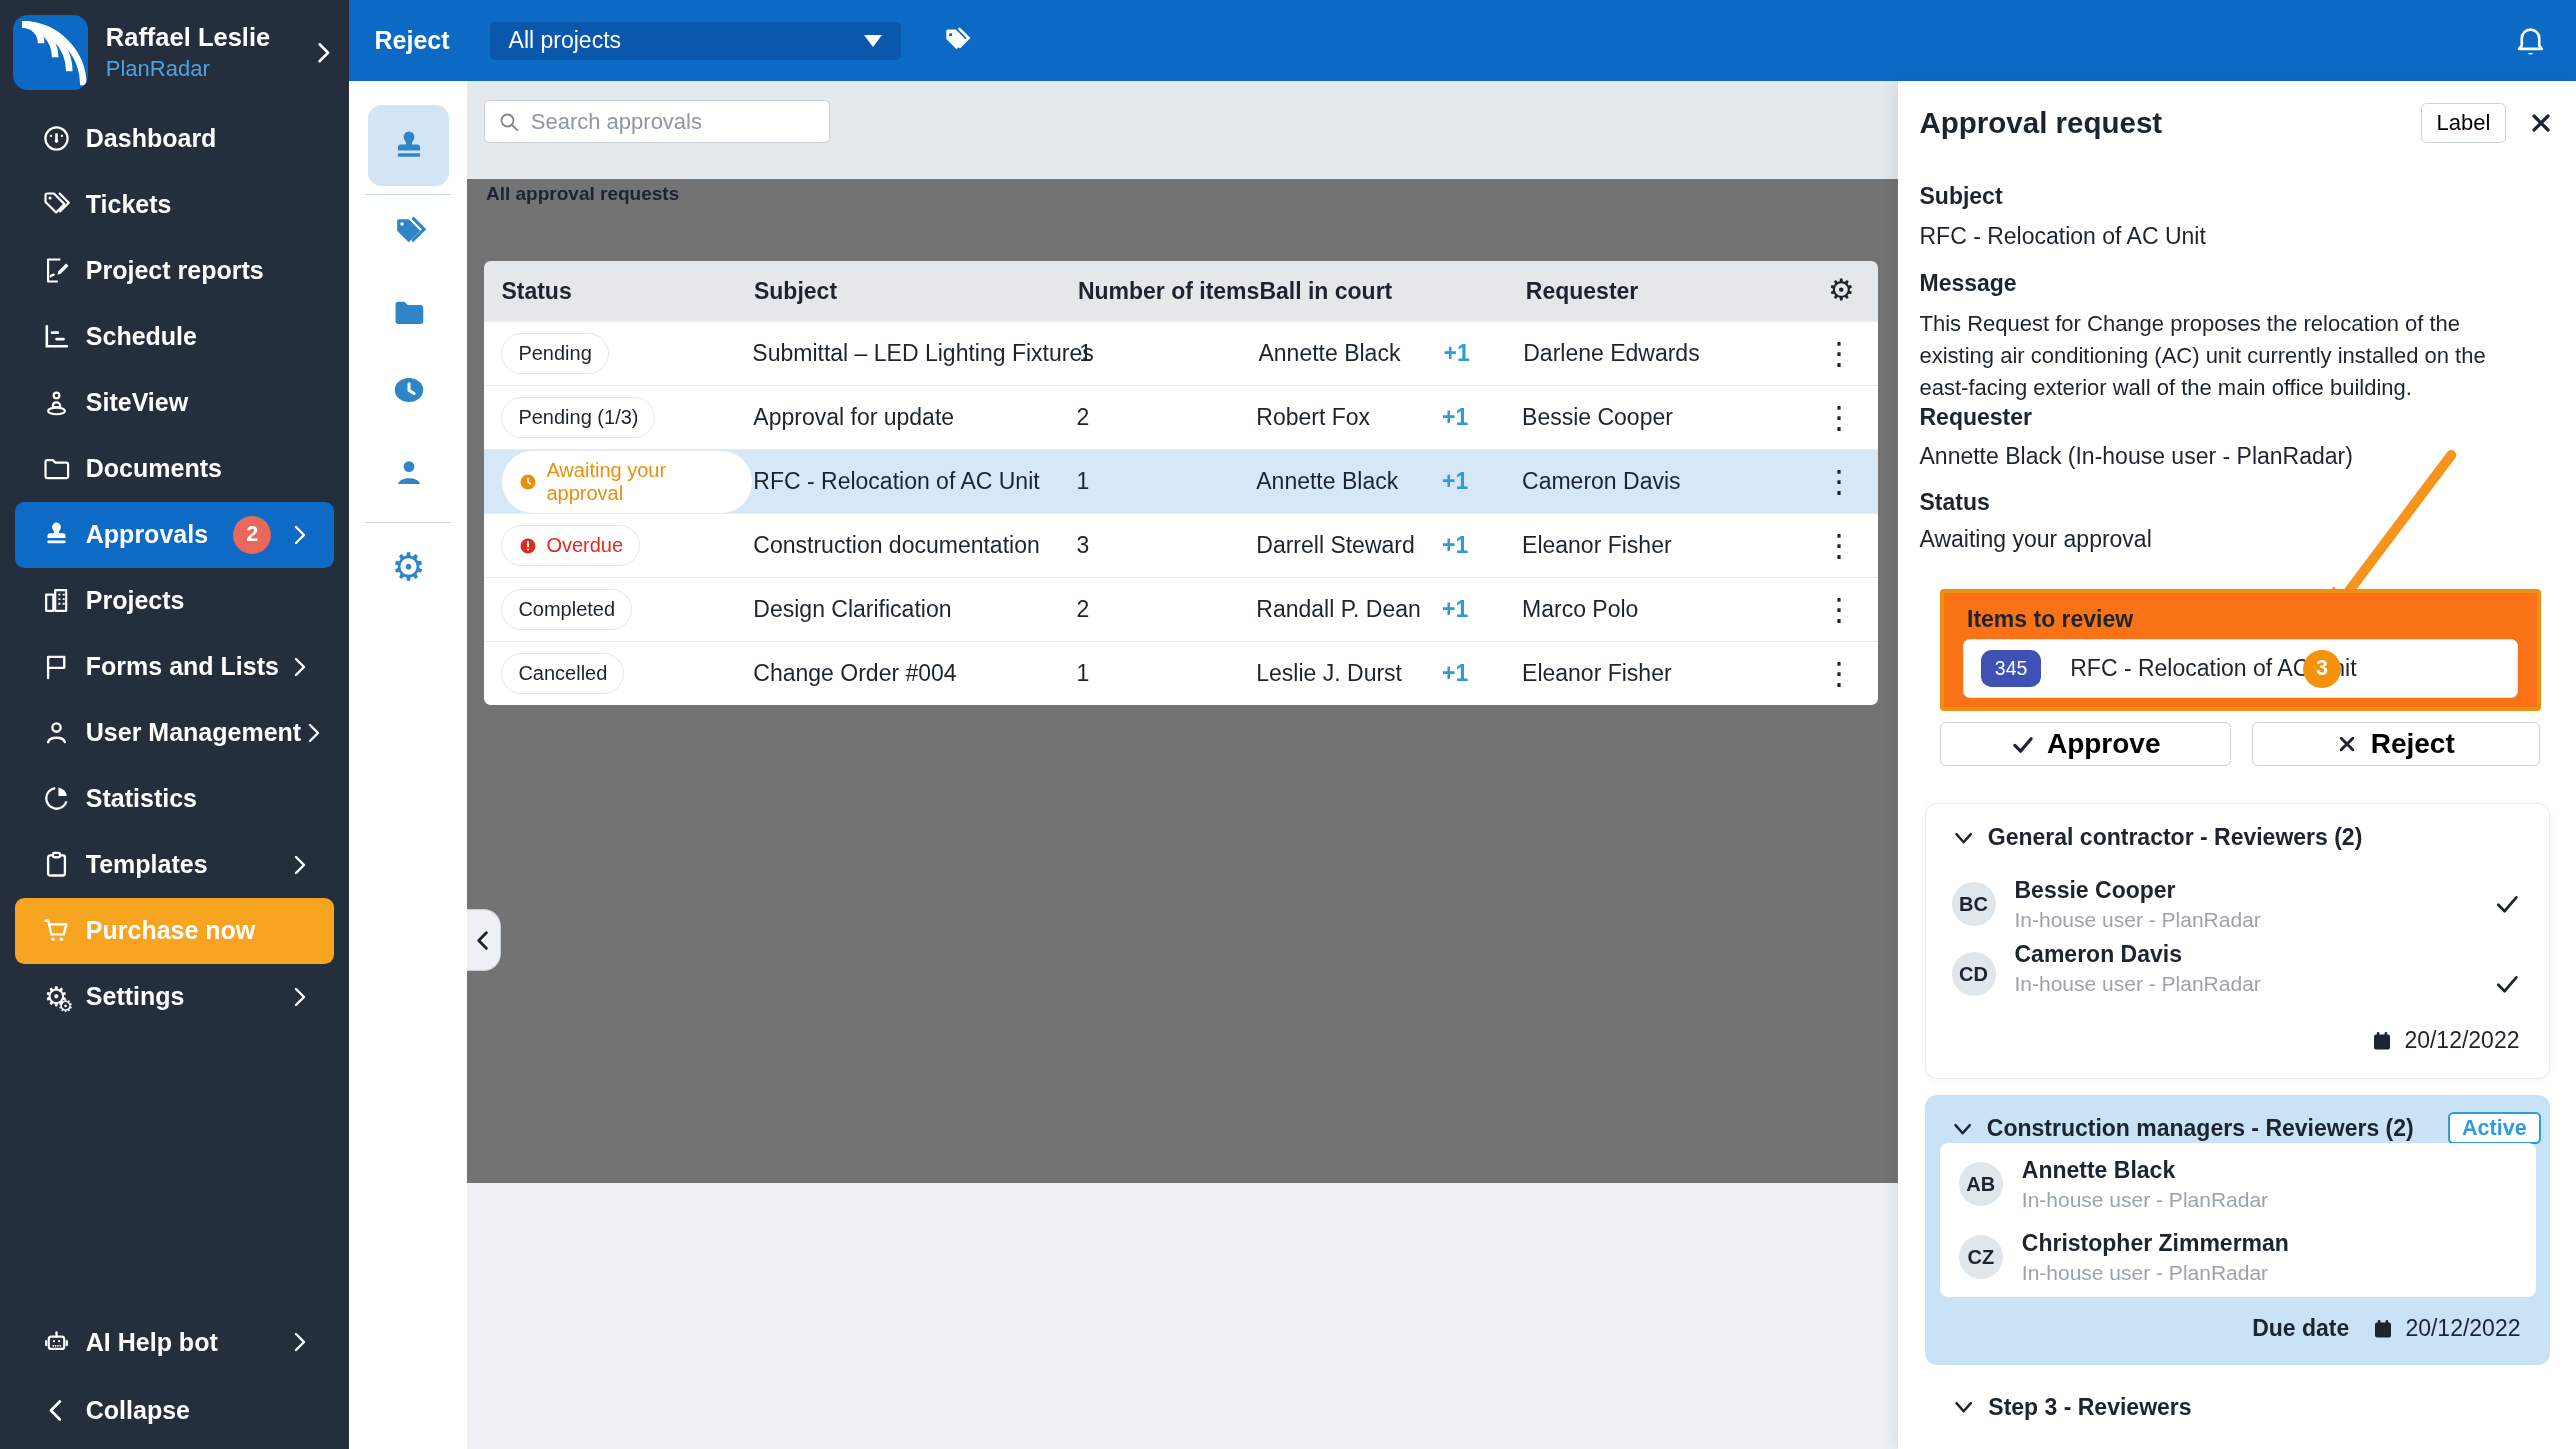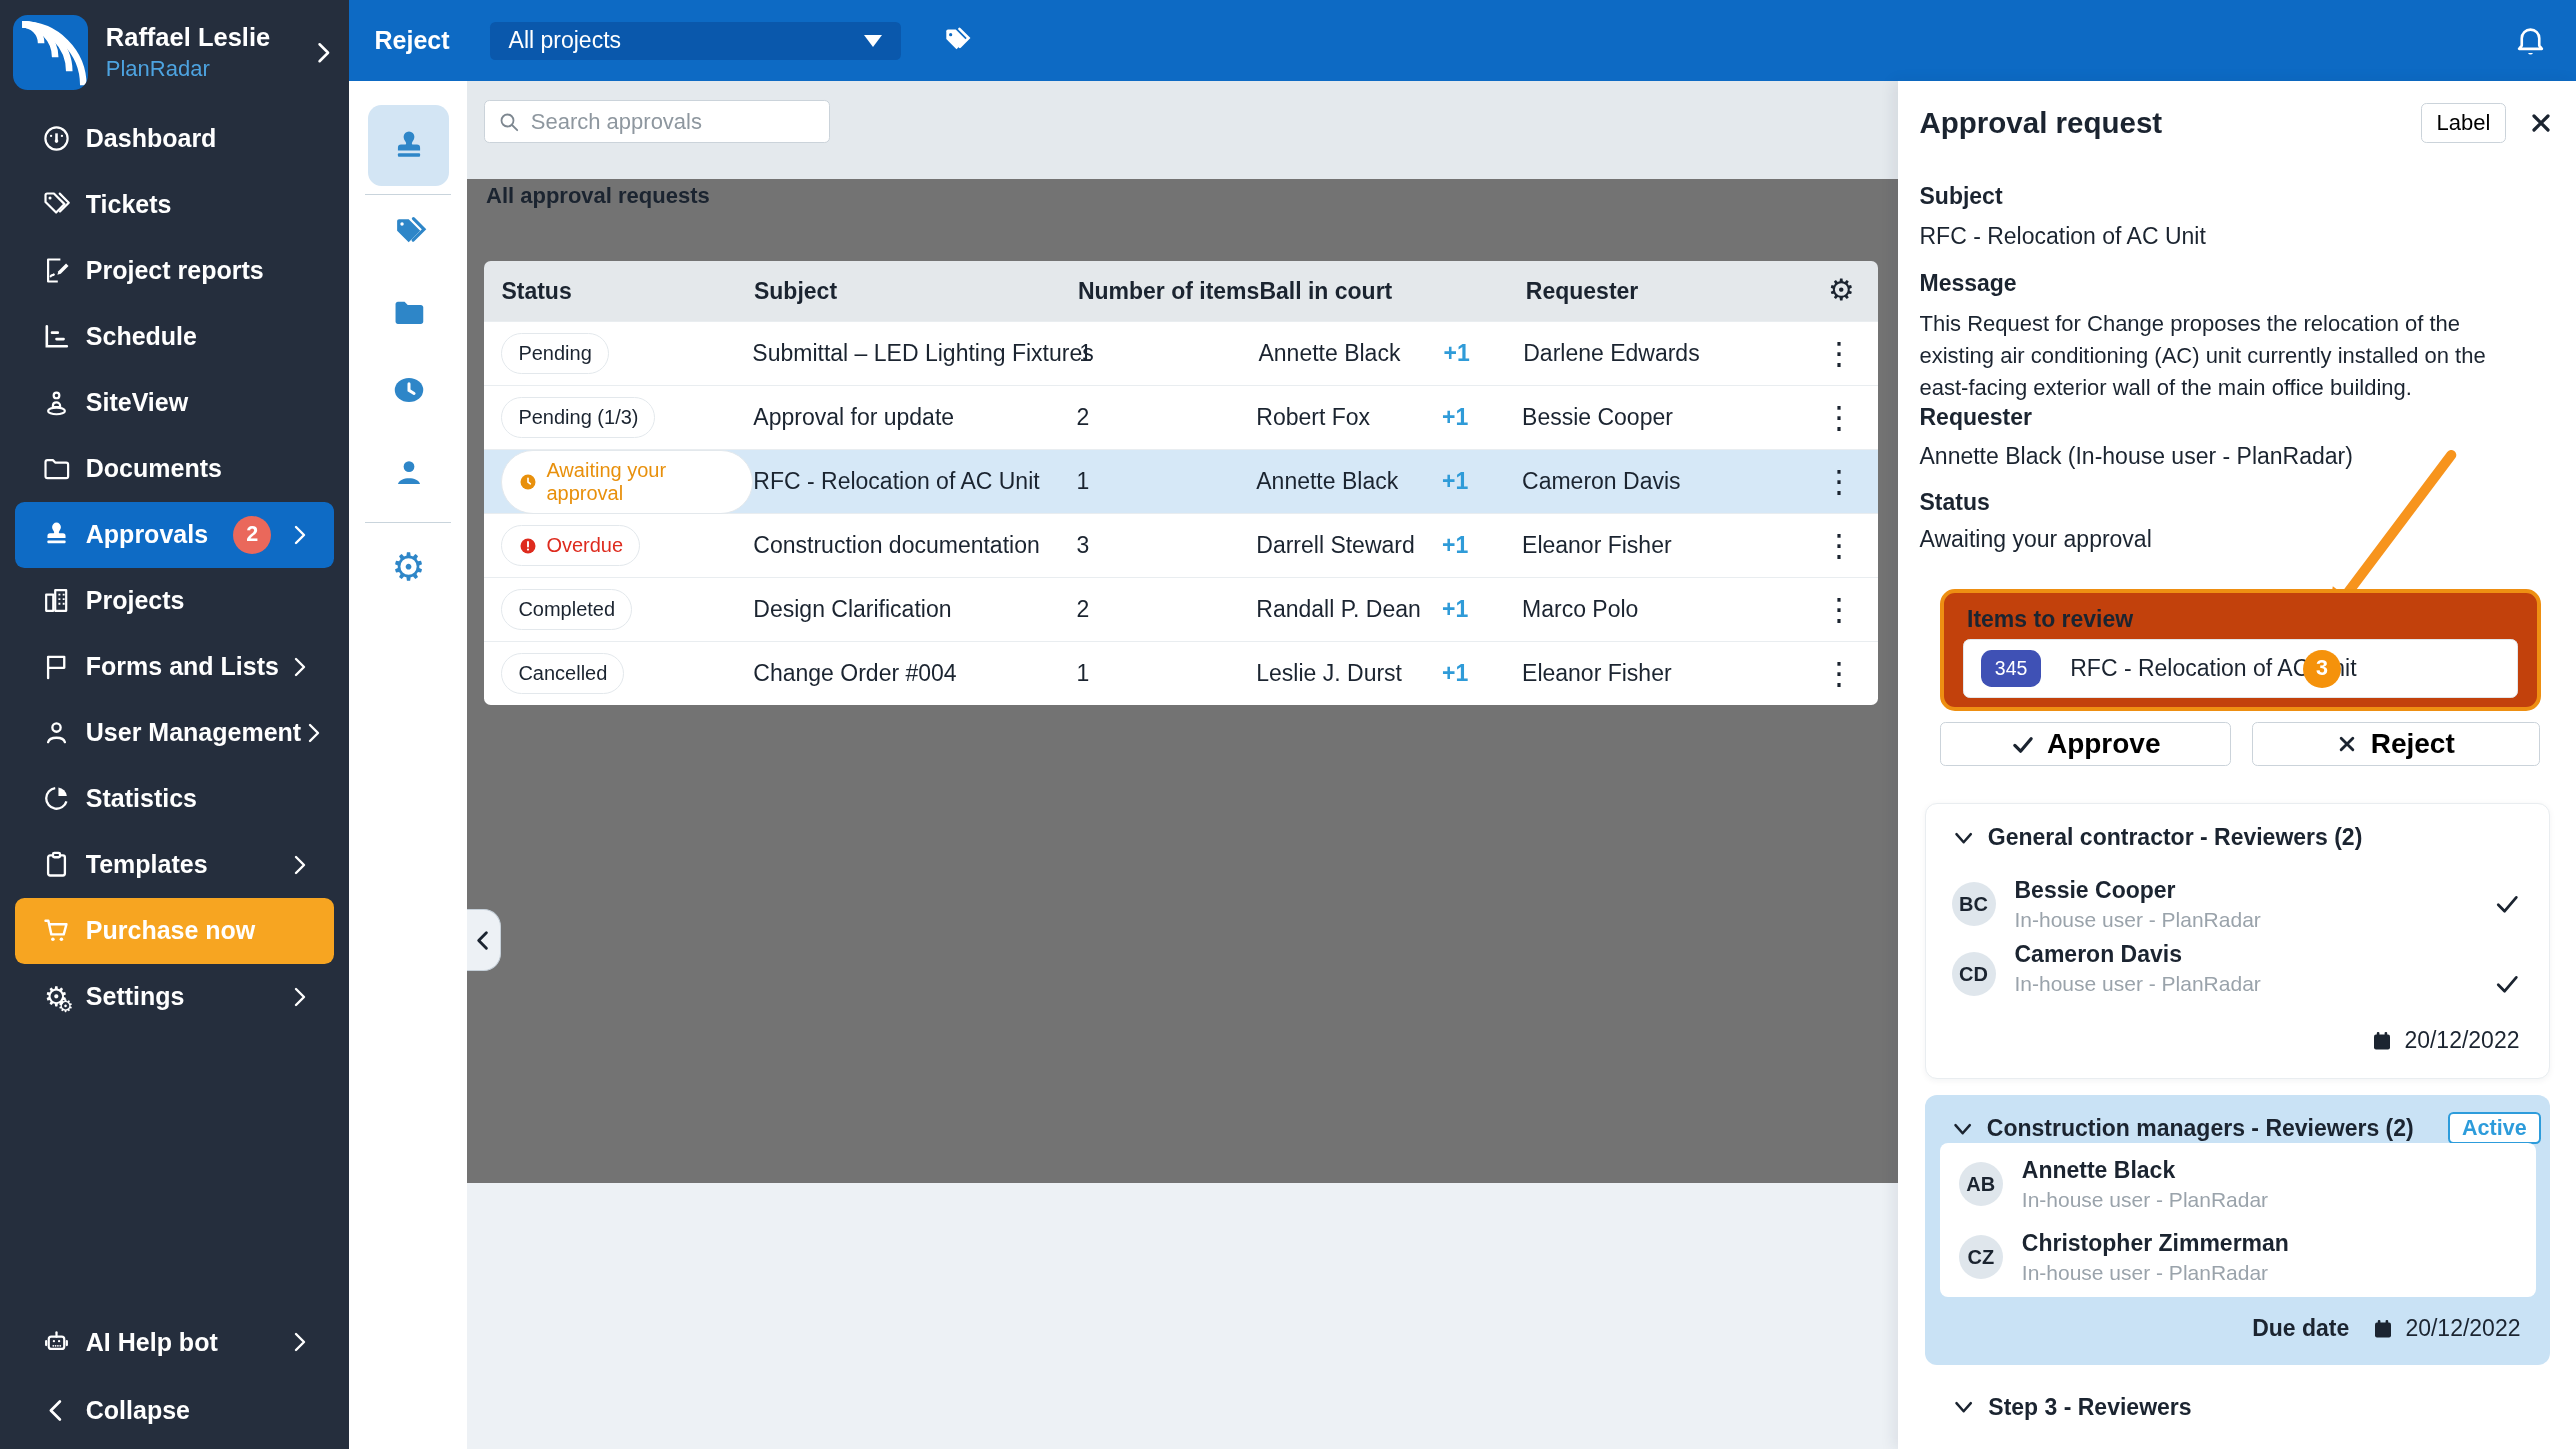--- a/index.html
+++ b/index.html
@@ -49,21 +49,21 @@
   .rail-gear-glyph { font-size:38px; color:#2E86C8; }
 
   
   .content { position:absolute; left:467px; top:81px; width:1432px; height:1102px; background:#737373; }
   .search-strip { position:absolute; left:0; top:0; width:100%; height:98px; background:#E4E9ED; }
   .search-box { position:absolute; left:17.4px; top:19px; width:346px; height:43px; background:#fff;
     border:1.3px solid #CBD3DA; border-radius:5.4px; display:flex; align-items:center; padding:0 12px; }
   .search-box input { border:none; outline:none; font-size:22px; color:#5A646D; margin-left:9.4px; width:282px;
     font-family:"Liberation Sans","DejaVu Sans",sans-serif; background:transparent; }
   .search-box input::placeholder { color:#8E979F; }
-  .page-title { position:absolute; left:19px; top:102px; font-size:22px; font-weight:bold; }
+  .page-title { position:absolute; left:19px; top:102px; font-size:19px; font-weight:bold; }
 
   .table { position:absolute; left:17.4px; top:180px; width:1394px; border-radius:6.7px; overflow:hidden; }
   .trow { display:flex; align-items:center; padding-left:17px; background:#fff; height:64px; border-top:1.3px solid #E9EDF0; }
   .trow.thead { background:#E4E8EB; height:60px; border-top:none; }
   .trow.selected { background:#D6E8F7; }
   .c-status { width:255px; } .c-subject { width:327px; } .c-items { width:182px; }
   .c-ball { width:188px; } .c-plus { width:81px; } .c-req { width:305px; }
   .c-actions { flex:1; display:flex; justify-content:flex-end; padding-right:24px; }
   .th { font-size:23px; font-weight:bold; white-space:nowrap; }
   .td { font-size:23px; white-space:nowrap; }
@@ -86,22 +86,22 @@
   .panel-title { font-size:29.5px; font-weight:bold; }
   .label-btn { margin-left:auto; width:85px; height:40px; border:1.3px solid #CBD3DA; border-radius:5.4px; background:#fff;
     font-size:22px; display:flex; align-items:center; justify-content:center; cursor:pointer; }
   .panel-close { margin-left:23px; cursor:pointer; }
   .sec-label { position:absolute; left:21.5px; font-size:23px; font-weight:bold; }
   .sec-value { position:absolute; left:21.5px; font-size:23px; }
   .msg-text { position:absolute; left:21.5px; width:608px; font-size:22px; line-height:32px; }
 
   .arrow-annot { position:absolute; left:396px; top:327px; pointer-events:none; }
 
-  .items-box { position:absolute; left:42px; top:508px; width:601px; height:122px; background:#c2410c;
-    border:4px solid #EE8F12; border-radius:15px; }
+  .items-box { position:absolute; left:42px; top:508px; width:601px; height:122px; background:#f97316;
+    border:4px solid #EE8F12; border-radius:4px; }
   .items-title { position:absolute; left:23px; top:13.4px; font-size:23px; font-weight:bold; }
   .items-card { position:absolute; left:19px; right:19px; top:46px; height:59px; background:#fff;
     border:1.3px solid #E2E7EB; border-radius:6.7px; display:flex; align-items:center; padding:0 17.4px; cursor:pointer; }
   .item-id-pill { background:#3F51B5; color:#fff; font-size:19.5px; border-radius:10.7px; padding:6.7px 13.4px; }
   .item-name { font-size:23px; margin-left:29.5px; }
   .item-count { position:absolute; left:339px; width:38px; height:38px; border-radius:50%; background:#F5920B;
     color:#fff; font-size:21.5px; font-weight:bold; display:flex; align-items:center; justify-content:center; }
 
   .action-btn { position:absolute; top:641px; height:44px; background:#fff; border:1.3px solid #CBD3DA; border-radius:5.4px;
     display:flex; align-items:center; justify-content:center; gap:13.4px; font-size:28px; font-weight:bold; cursor:pointer; }

